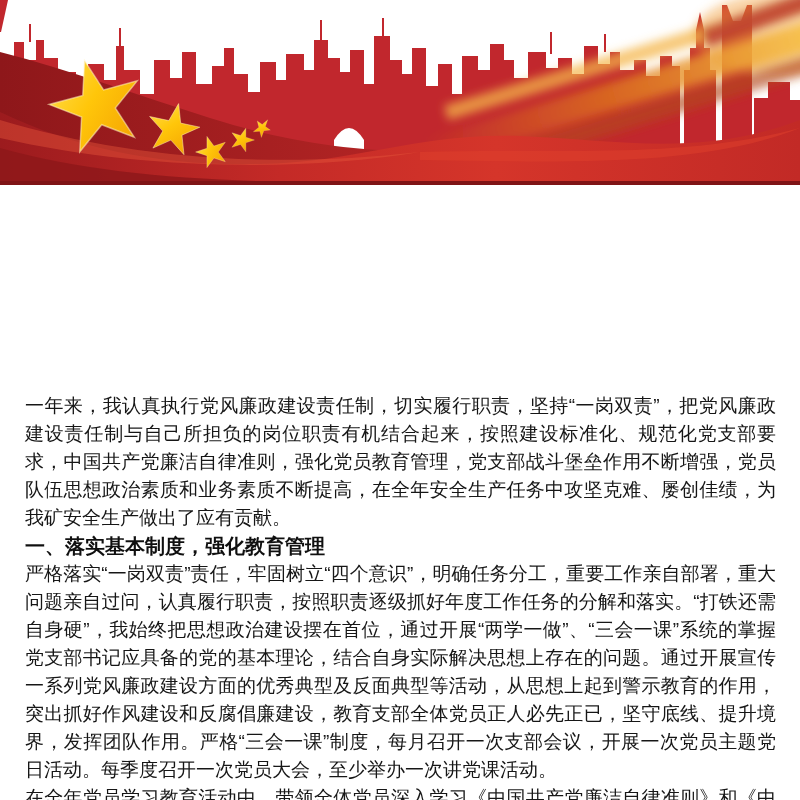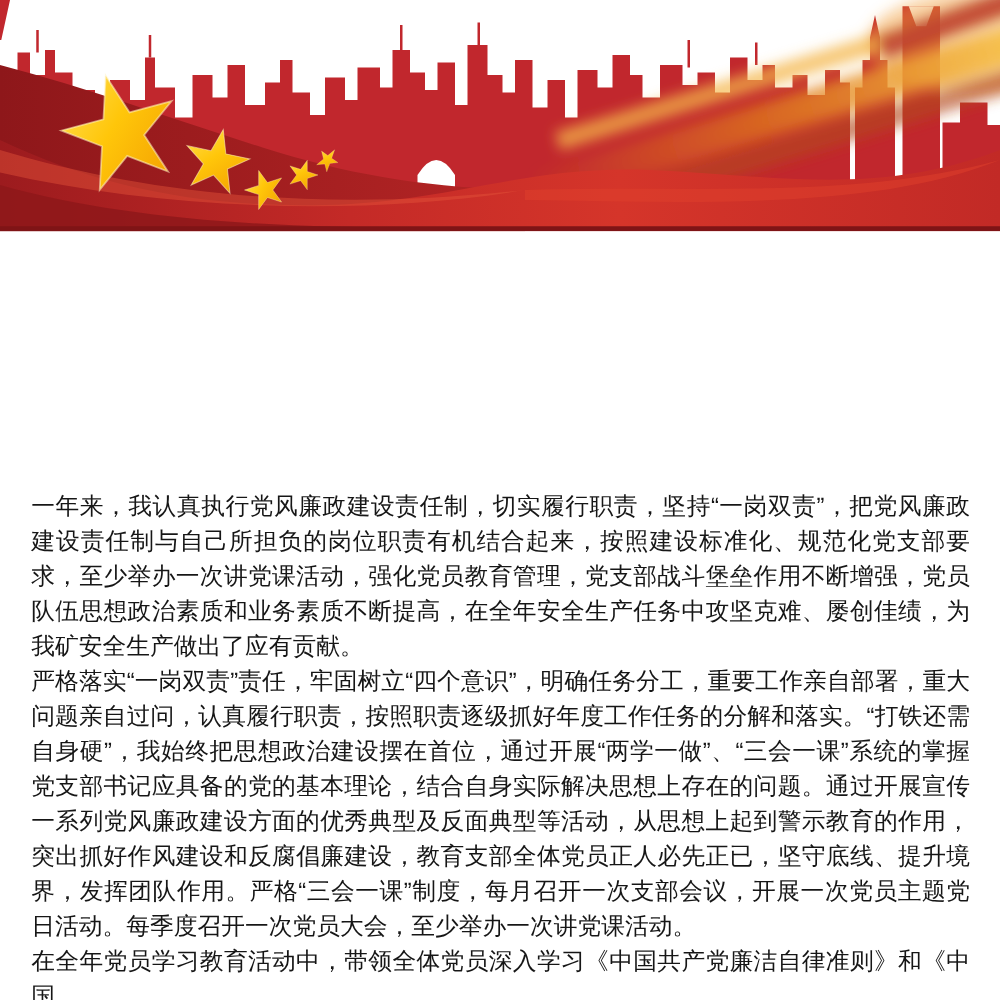--- a/index.html
+++ b/index.html
@@ -128,18 +128,19 @@
           <path d="M0,-20 L4.49,-6.18 L19.02,-6.18 L7.27,2.36 L11.76,16.18 L0,7.64 L-11.76,16.18 L-7.27,2.36 L-19.02,-6.18 L-4.49,-6.18 Z" fill="url(#starGrad)"></path>
         </g>
         <g transform="translate(262,128) rotate(35) scale(0.42,0.5)">
           <path d="M0,-20 L4.49,-6.18 L19.02,-6.18 L7.27,2.36 L11.76,16.18 L0,7.64 L-11.76,16.18 L-7.27,2.36 L-19.02,-6.18 L-4.49,-6.18 Z" fill="url(#starGrad)"></path>
         </g>
       </g>
     </svg>
   </div>
 
   <div class="doc">
-    <p>一年来，我认真执行党风廉政建设责任制，切实履行职责，坚持“一岗双责”，把党风廉政建设责任制与自己所担负的岗位职责有机结合起来，按照建设标准化、规范化党支部要求，至少举办一次讲党课活动，强化党员教育管理，党支部战斗堡垒作用不断增强，党员队伍思想政治素质和业务素质不断提高，在全年安全生产任务中攻坚克难、屡创佳绩，为我矿安全生产做出了应有贡献。</p>
+    <p>一年来，我认真执行党风廉政建设责任制，切实履行职责，坚持“一岗双责”，把党风廉政建设责任制与自己所担负的岗位职责有机结合起来，按照建设标准化、规范化党支部要求，中国共产党廉洁自律准则，强化党员教育管理，党支部战斗堡垒作用不断增强，党员队伍思想政治素质和业务素质不断提高，在全年安全生产任务中攻坚克难、屡创佳绩，为我矿安全生产做出了应有贡献。</p>
+    <p class="heading">一、落实基本制度，强化教育管理</p>
     <p>严格落实“一岗双责”责任，牢固树立“四个意识”，明确任务分工，重要工作亲自部署，重大问题亲自过问，认真履行职责，按照职责逐级抓好年度工作任务的分解和落实。“打铁还需自身硬”，我始终把思想政治建设摆在首位，通过开展“两学一做”、“三会一课”系统的掌握党支部书记应具备的党的基本理论，结合自身实际解决思想上存在的问题。通过开展宣传一系列党风廉政建设方面的优秀典型及反面典型等活动，从思想上起到警示教育的作用，突出抓好作风建设和反腐倡廉建设，教育支部全体党员正人必先正已，坚守底线、提升境界，发挥团队作用。严格“三会一课”制度，每月召开一次支部会议，开展一次党员主题党日活动。每季度召开一次党员大会，至少举办一次讲党课活动。</p>
     <p>在全年党员学习教育活动中，带领全体党员深入学习《中国共产党廉洁自律准则》和《中国</p>
   </div>
 
 </div>
 
 </body></html>

